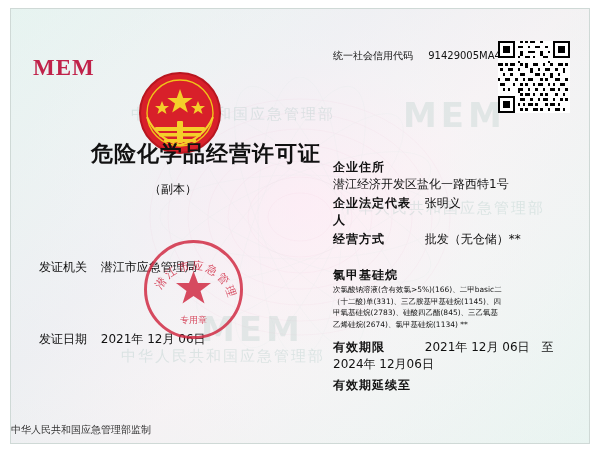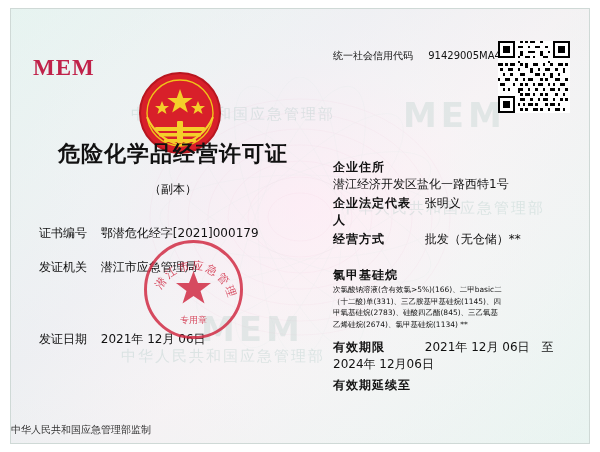--- a/index.html
+++ b/index.html
@@ -31,21 +31,21 @@
 
   
   .mem{
     position:absolute;left:22px;top:46px;
     font-size:23px;font-weight:bold;color:#c0224a;letter-spacing:1px;
     font-family:"Liberation Serif",serif;
   }
   .emblem{position:absolute;left:110px;top:52px;width:118px;height:112px;}
 
   .title{
-    position:absolute;left:14px;top:130px;width:296px;text-align:center;
+    position:absolute;left:14px;top:130px;width:296px;text-align:right;
     font-size:22px;font-weight:bold;color:#111;letter-spacing:1px;
     font-family:"DejaVu Sans",sans-serif;
   }
   .subtitle{
     position:absolute;left:14px;top:172px;width:296px;text-align:center;
     font-size:12px;color:#111;font-family:"DejaVu Sans",sans-serif;
   }
 
   .lrow{position:absolute;left:28px;font-size:12px;color:#111;white-space:nowrap;font-family:"DejaVu Sans",sans-serif;}
   #certno{top:216px;}
@@ -133,24 +133,20 @@
     </g>
     <g fill="none" stroke="#f4cf2a" stroke-width="2">
       <path d="M26 56 q10 22 33 28"></path>
       <path d="M92 56 q-10 22 -33 28"></path>
     </g>
   </svg>
 
   <div class="title">危险化学品经营许可证</div>
   <div class="subtitle">（副本）</div>
 
-  <div class="lrow" id="certno">
-    <span>证书编号</span>
-    <span style="margin-left:10px;">鄂潜危化经字[2021]000179</span>
-  </div>
   <div class="lrow" id="issuer">
     <span>发证机关</span>
     <span style="margin-left:10px;">潜江市应急管理局</span>
   </div>
   <div class="lrow" id="issuedate">
     <span>发证日期</span>
     <span style="margin-left:10px;">2021年 12月 06日</span>
   </div>
 
   <svg class="seal" viewBox="0 0 105 105">

